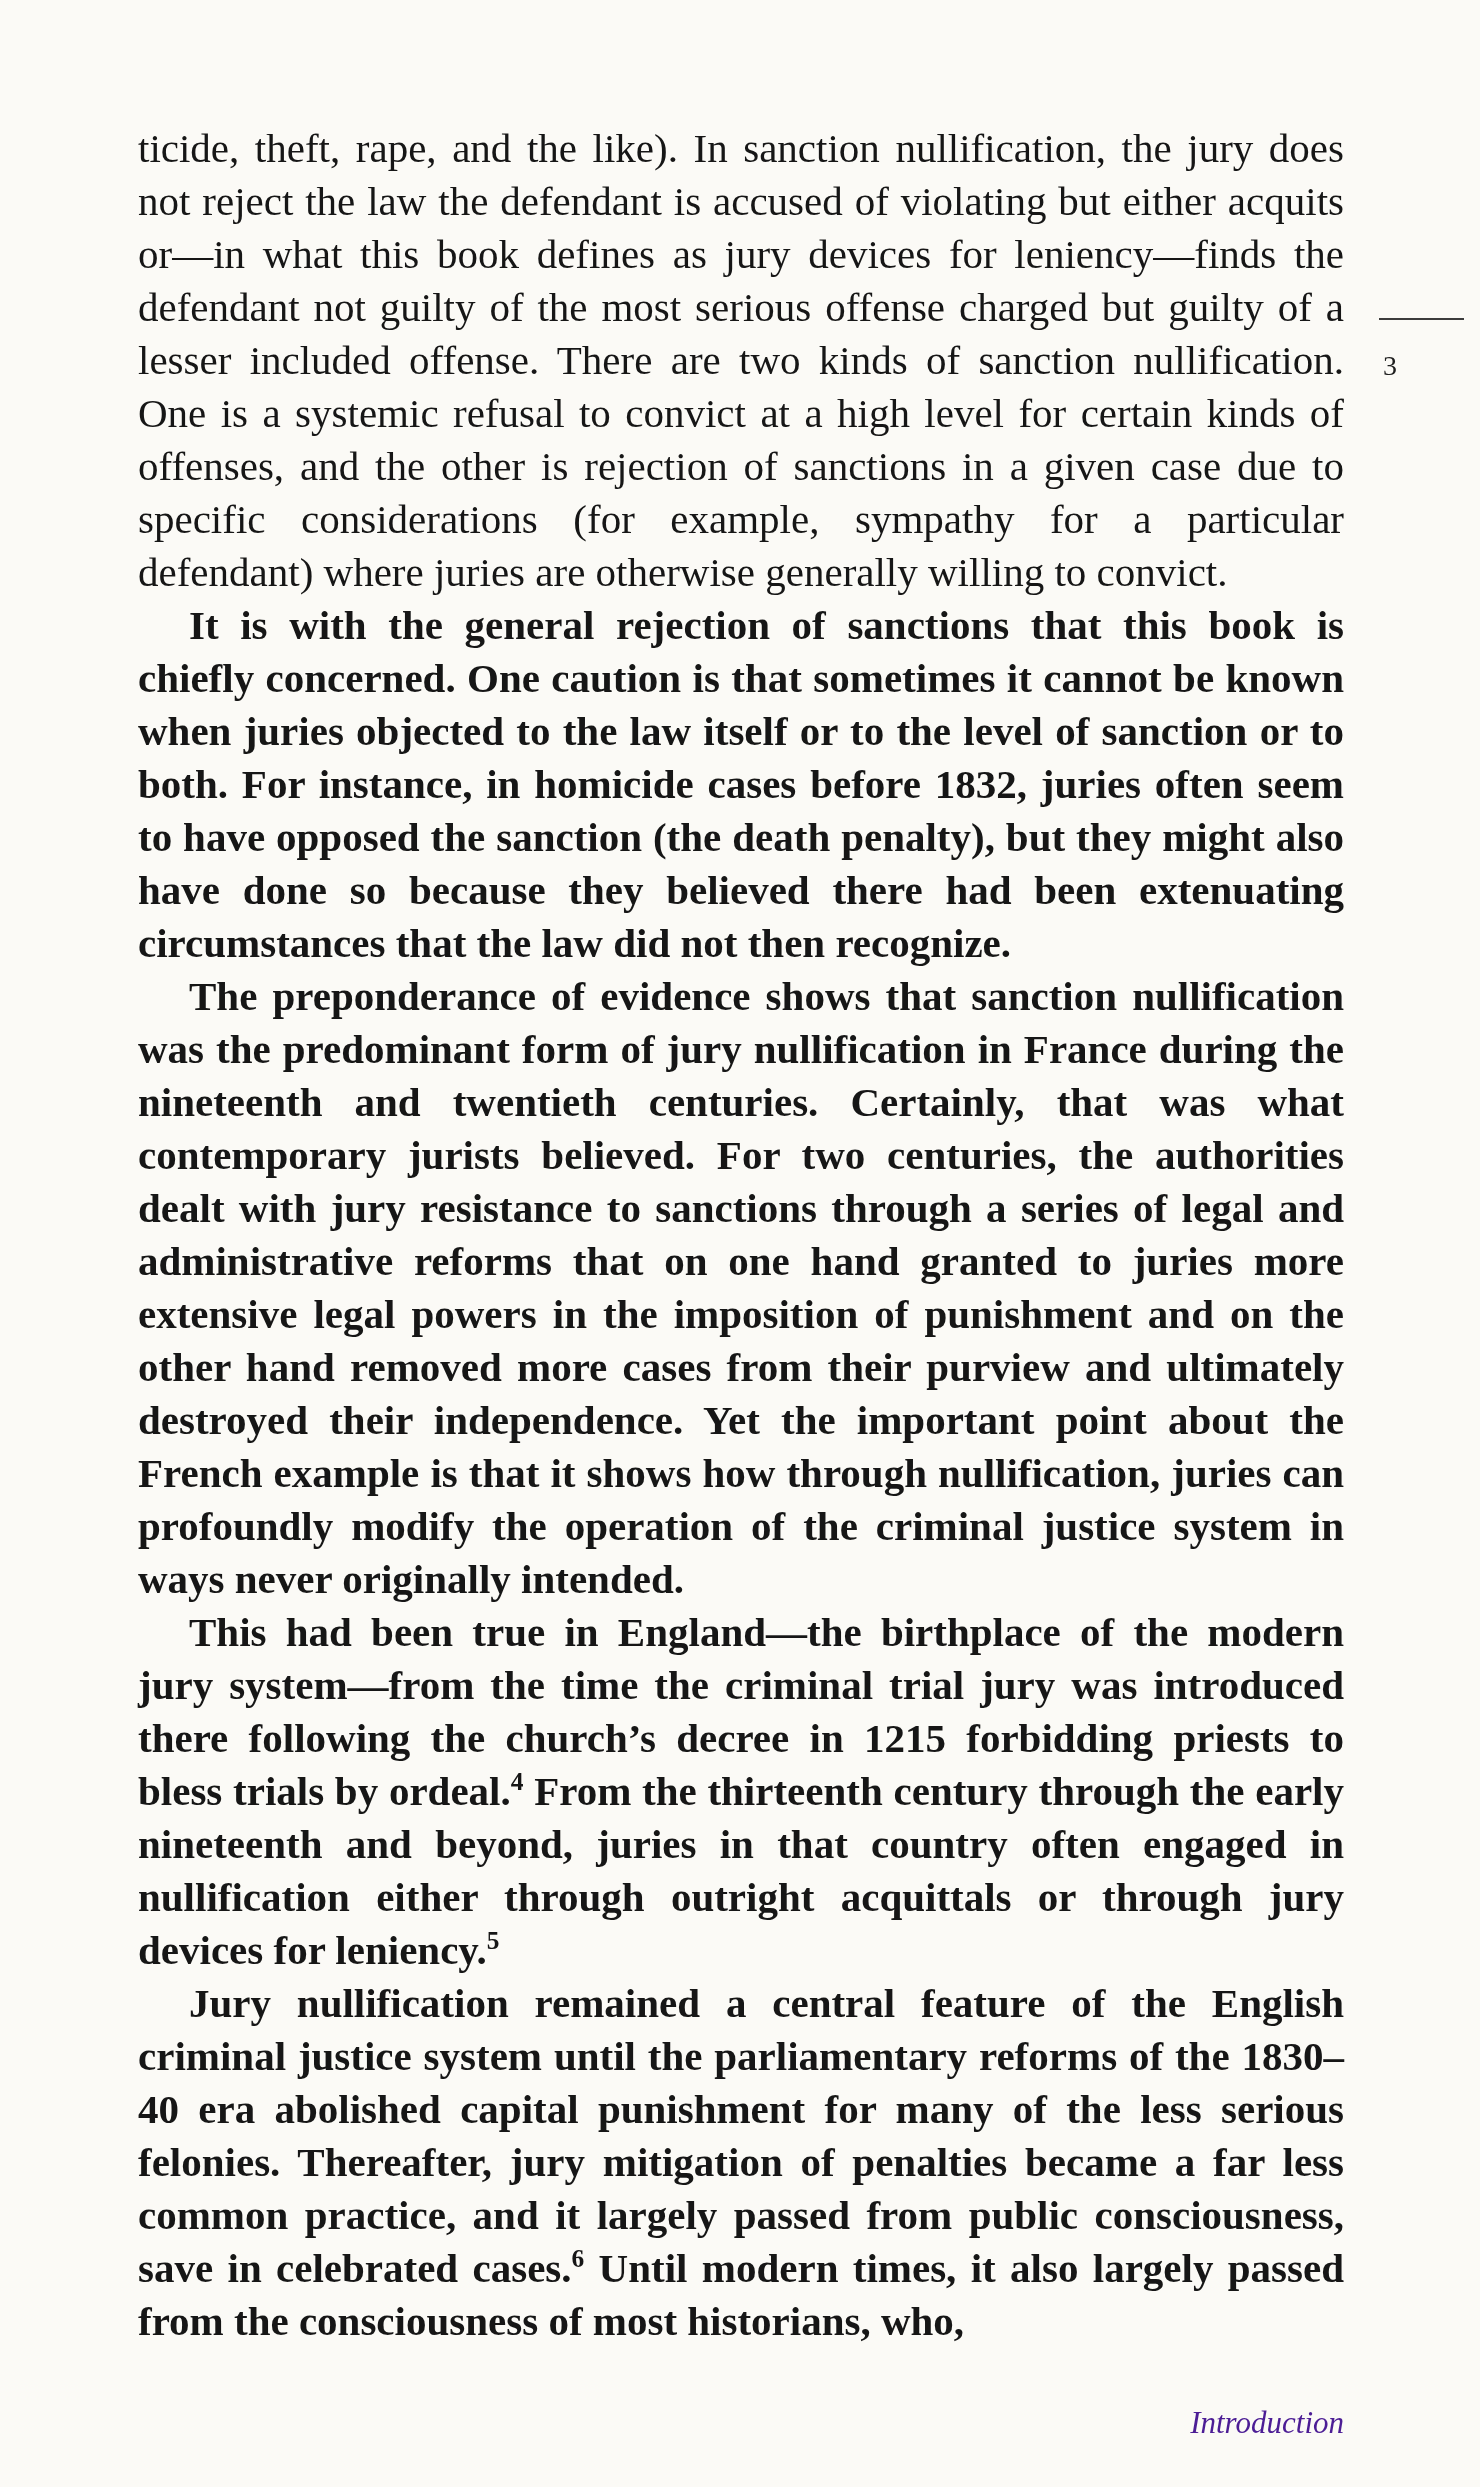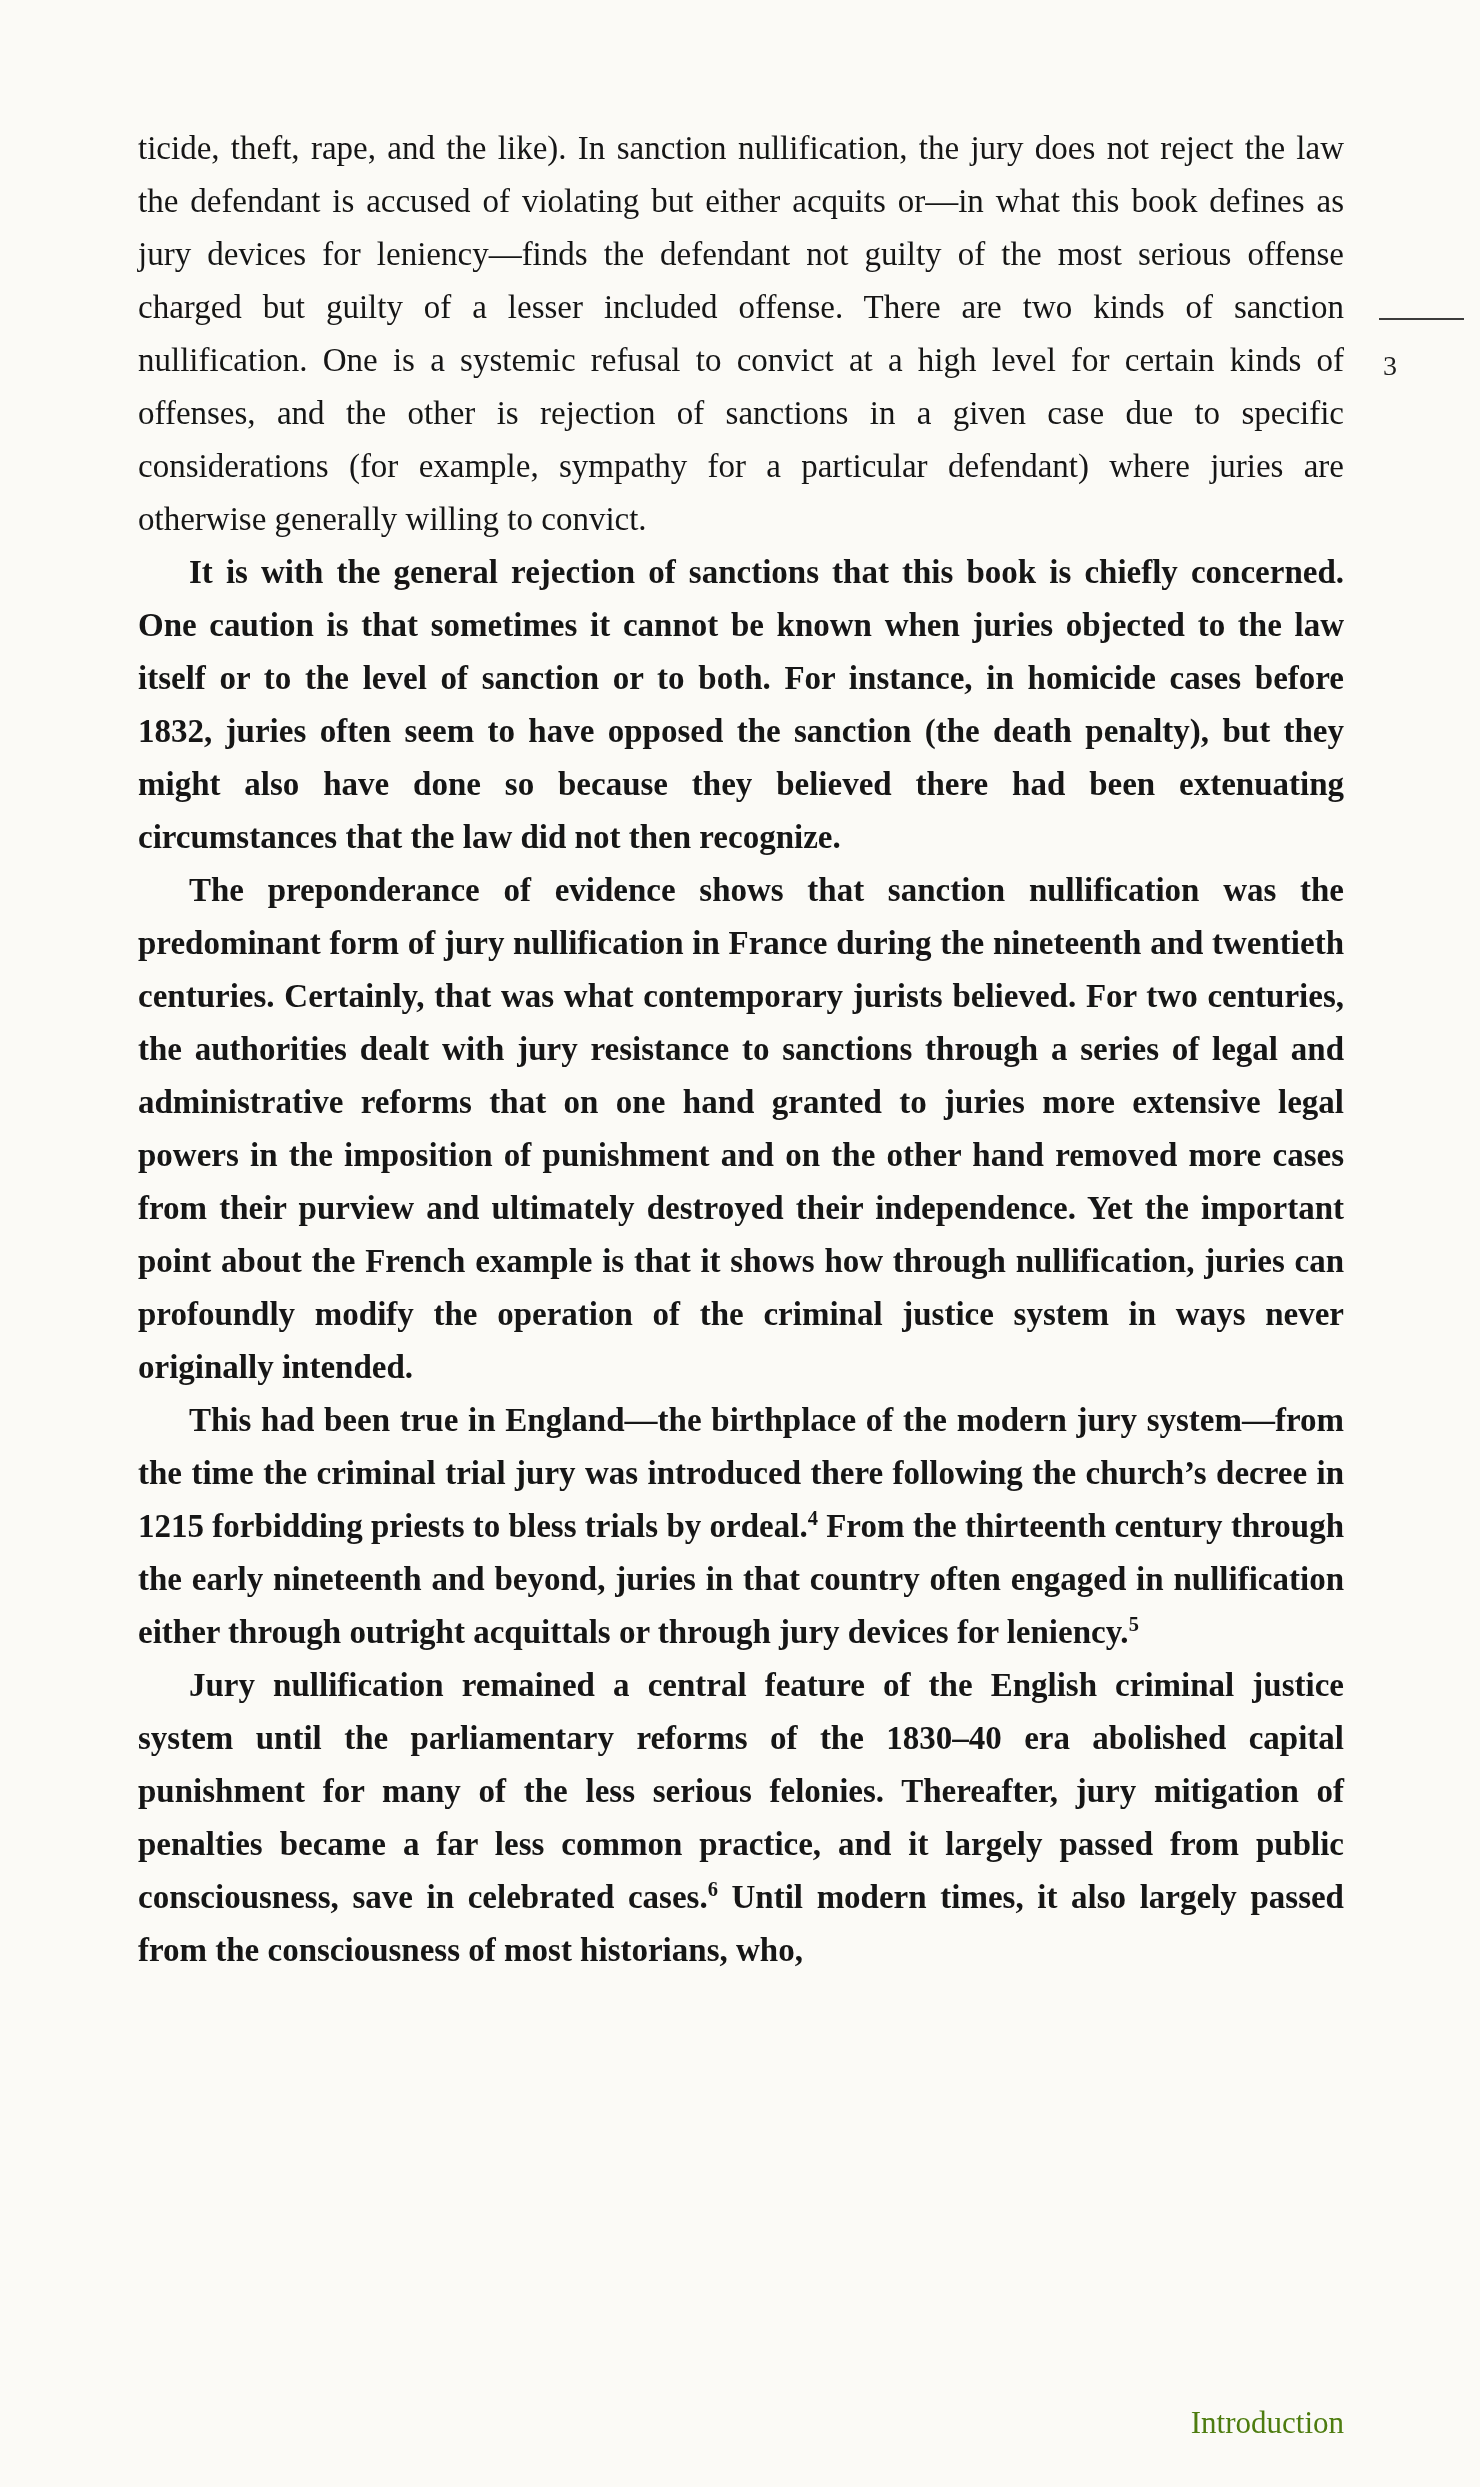--- a/index.html
+++ b/index.html
@@ -14,21 +14,21 @@
     color: #161616;
     position: relative;
     overflow: hidden;
   }
   .text-block {
     position: absolute;
     left: 138px;
     top: 122px;
     width: 1206px;
     text-align: justify;
-    font-size: 33px;
+    font-size: 41px;
     line-height: 53px;
     font-variant-numeric: oldstyle-nums;
   }
   .text-block p {
     margin: 0;
     padding: 0;
   }
   .text-block p.indent {
     text-indent: 51px;
     font-weight: bold;
@@ -54,22 +54,23 @@
     margin-top: 29.5px;
     padding-left: 3.7px;
     font-size: 28px;
     color: #1e1e1e;
     font-variant-numeric: oldstyle-nums;
   }
   .running-footer {
     position: absolute;
     right: 136px;
     bottom: 46px;
+    font-style: italic;
     font-size: 31px;
-    color: #4d7c0f;
+    color: #4c1d95;
   }
 </style>
 </head>
 <body>
 
 <div class="text-block">
     <p class="para"><span>ticide, theft, rape, and the like). In sanction nullification, the jury does not reject the law the defendant is accused of violating but either acquits or—in what this book defines as jury devices for leniency—finds the defendant not guilty of the most serious offense charged but guilty of a lesser included offense. There are two kinds of sanction nullification. One is a systemic refusal to convict at a high level for certain kinds of offenses, and the other is rejection of sanctions in a given case due to specific considerations (for example, sympathy for a particular defendant) where juries are otherwise generally willing to convict.</span></p>
     <p class="para indent"><span>It is with the general rejection of sanctions that this book is chiefly concerned. One caution is that sometimes it cannot be known when juries objected to the law itself or to the level of sanction or to both. For instance, in homicide cases before 1832, juries often seem to have opposed the sanction (the death penalty), but they might also have done so because they believed there had been extenuating circumstances that the law did not then recognize.</span></p>
     <p class="para indent"><span>The preponderance of evidence shows that sanction nullification was the predominant form of jury nullification in France during the nineteenth and twentieth centuries. Certainly, that was what contemporary jurists believed. For two centuries, the authorities dealt with jury resistance to sanctions through a series of legal and administrative reforms that on one hand granted to juries more extensive legal powers in the imposition of punishment and on the other hand removed more cases from their purview and ultimately destroyed their independence. Yet the important point about the French example is that it shows how through nullification, juries can profoundly modify the operation of the criminal justice system in ways never originally intended.</span></p>
     <p class="para indent"><span>This had been true in England—the birthplace of the modern jury system—from the time the criminal trial jury was introduced there following the church’s decree in 1215 forbidding priests to bless trials by ordeal.</span><sup>4</sup><span> From the thirteenth century through the early nineteenth and beyond, juries in that country often engaged in nullification either through outright acquittals or through jury devices for leniency.</span><sup>5</sup></p>

